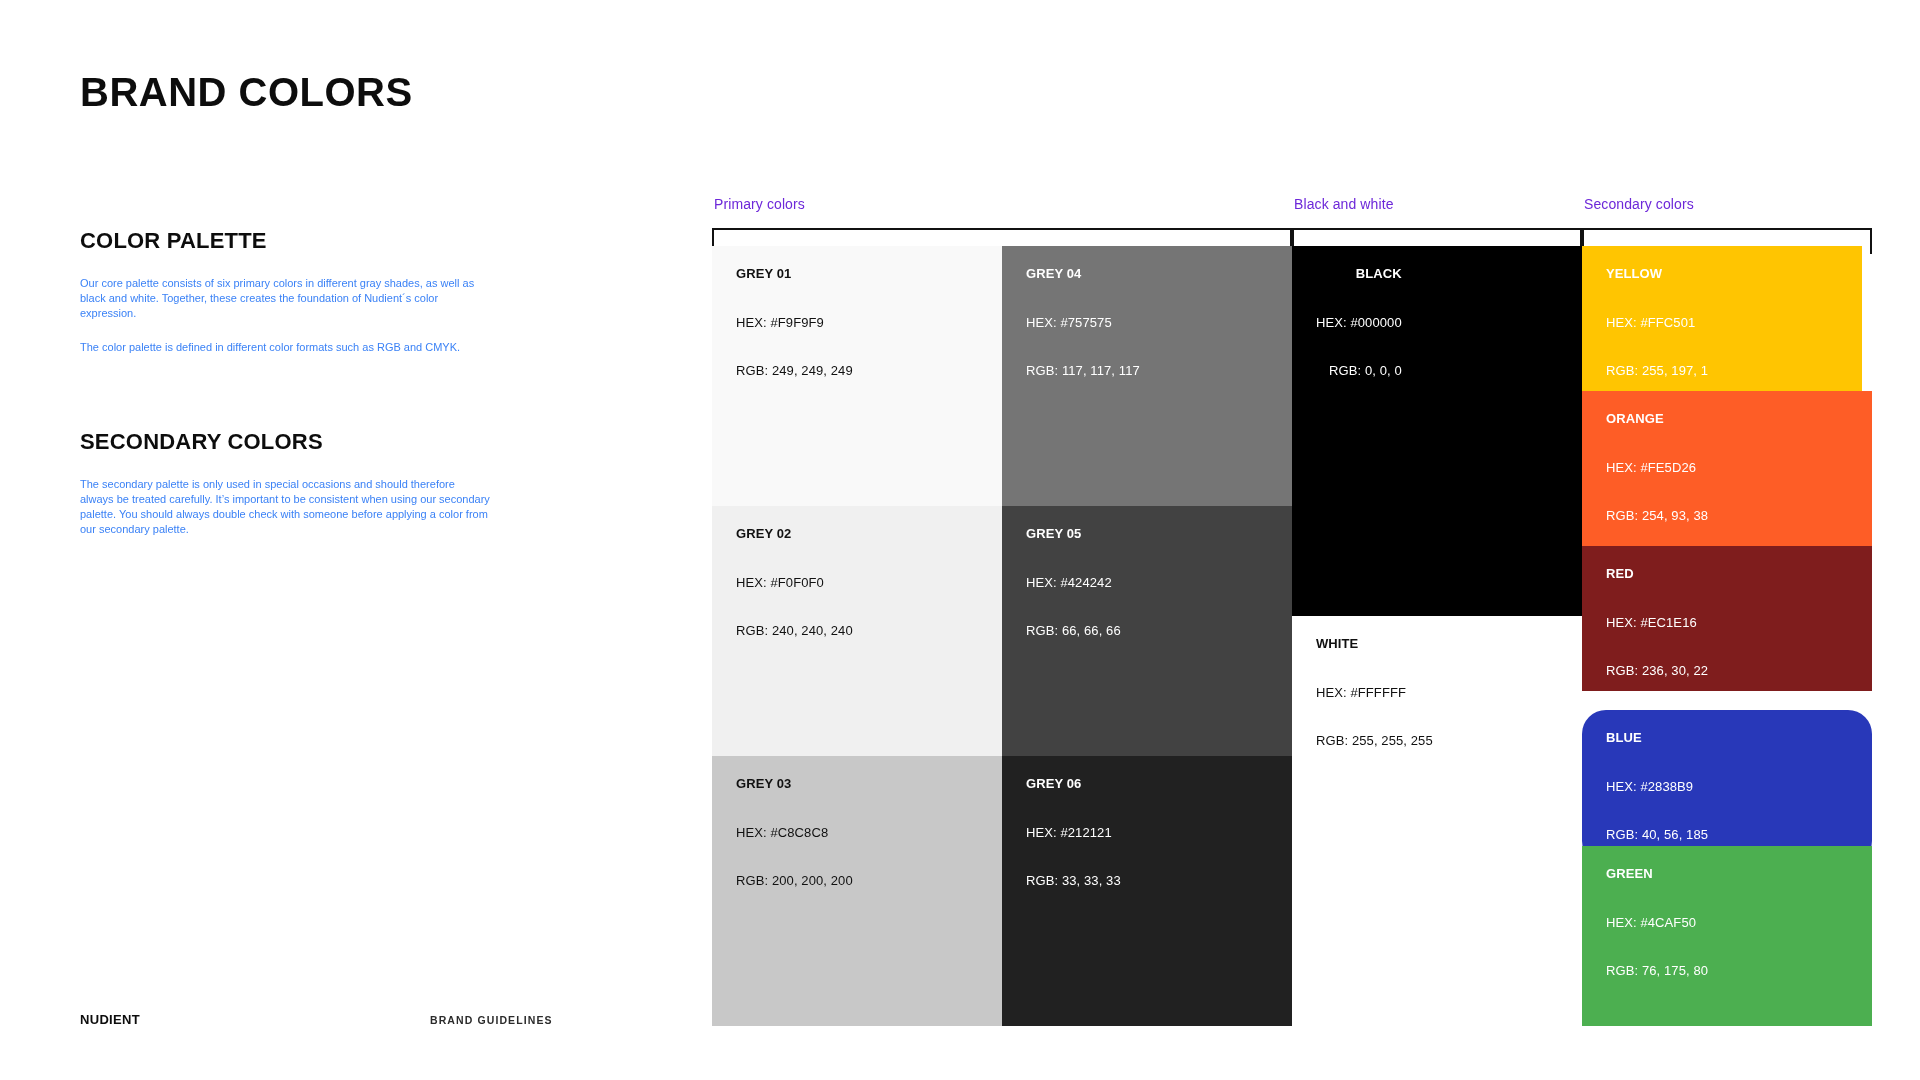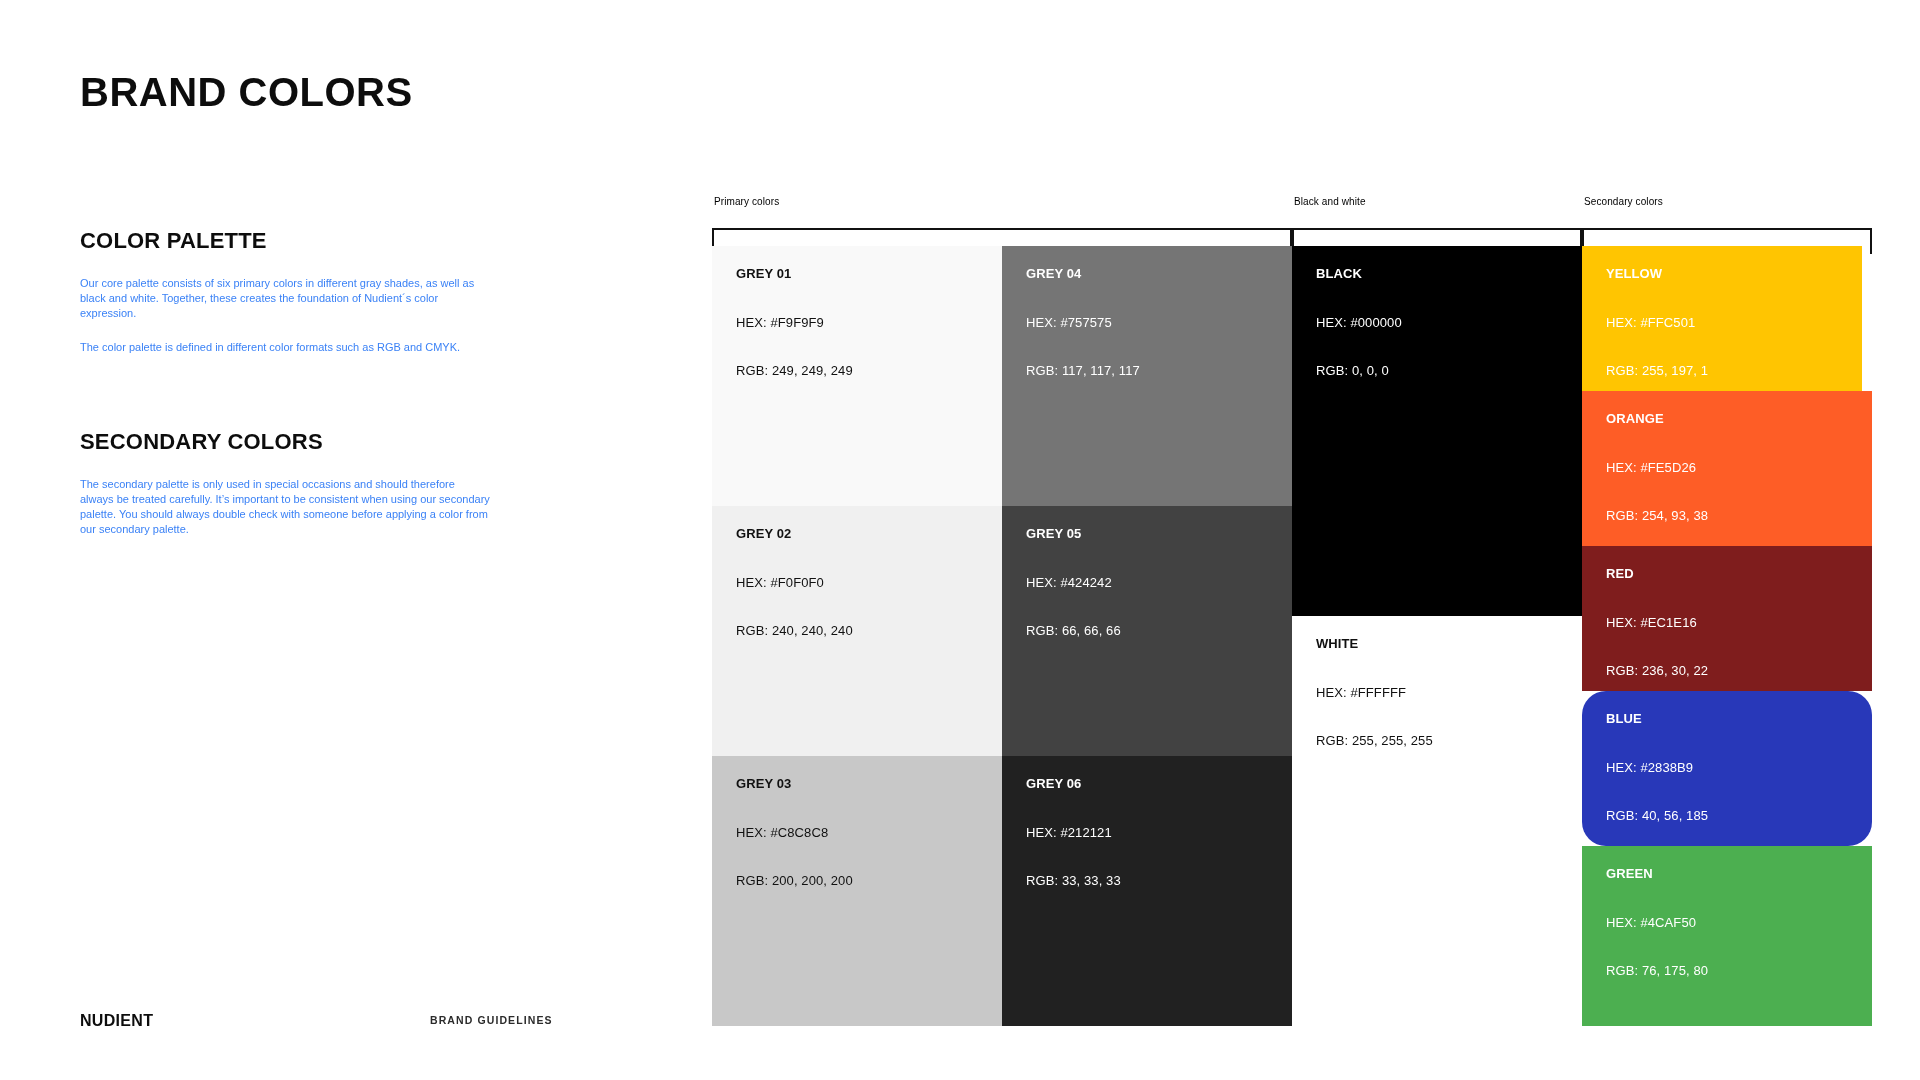--- a/index.html
+++ b/index.html
@@ -26,31 +26,31 @@
   .body-para {
     font-size:11px; line-height:1.38; color:#3b82f6;
     margin-bottom:18px; max-width:410px;
   }
   .section-gap { height:56px; }
 
   
   #footer { position:absolute; left:80px; top:1012px; width:500px; height:20px; }
   #footer-brand {
     position:absolute; left:0; top:0;
-    font-size:16px; font-weight:bold; letter-spacing:0.3px; color:#0d0d0d;
+    font-size:13px; font-weight:bold; letter-spacing:0.3px; color:#0d0d0d;
   }
   #footer-doc {
     position:absolute; left:350px; top:2px;
     font-size:10.5px; font-weight:bold; letter-spacing:1.1px; color:#2b2b2b;
   }
 
   
   .group { position:absolute; }
   .group-label {
-    font-size:10px; color:#000000; letter-spacing:0.1px;
+    font-size:14px; color:#6d28d9; letter-spacing:0.1px;
     position:absolute; top:0; left:2px;
   }
   .bracket {
     position:absolute; top:32px; left:0;
     border:2px solid #111111; border-bottom:none;
     height:26px;
   }
   .grid { position:absolute; top:50px; left:0;padding-left:42px; }
 
   .swatch { position:absolute; overflow:hidden; }
@@ -139,21 +139,21 @@
       </div>
     </div>
   </div>
 </div>
 
 <div class="group" style="left:1292px; top:196px; width:290px;">
   <div class="group-label">Black and white</div>
   <div class="bracket" style="width:290px;"></div>
 
   <div class="grid" style="width:290px; height:780px;">
-    <div class="swatch" style="left: 0px; top: 0px; width: 290px; height: 370px; background: rgb(0, 0, 0);">
+    <div class="swatch" style="left: 0px; top: 0px; width: 290px; height: 370px; background: rgb(0, 0, 0); text-align: right;">
       <div class="swatch-text light-text">
         <span class="nm">BLACK</span>
         <span class="ln">HEX: #000000</span>
         <span class="ln">RGB: 0, 0, 0</span>
       </div>
     </div>
     <div class="swatch" style="left: 0px; top: 370px; width: 290px; height: 410px; background: rgb(255, 255, 255);">
       <div class="swatch-text dark-text">
         <span class="nm">WHITE</span>
         <span class="ln">HEX: #FFFFFF</span>
@@ -182,21 +182,21 @@
         <span class="ln">RGB: 254, 93, 38</span>
       </div>
     </div>
     <div class="swatch" style="left: 0px; top: 300px; width: 290px; height: 145px; background: #7f1d1d;">
       <div class="swatch-text light-text">
         <span class="nm">RED</span>
         <span class="ln">HEX: #EC1E16</span>
         <span class="ln">RGB: 236, 30, 22</span>
       </div>
     </div>
-    <div class="swatch" style="left: 0px; top: 445px; width: 290px; height: 155px; background: rgb(40, 56, 185); border-radius: 24px;">
+    <div class="swatch" style="left: 0px; top: 464px; width: 290px; height: 155px; background: rgb(40, 56, 185); border-radius: 24px;">
       <div class="swatch-text light-text">
         <span class="nm">BLUE</span>
         <span class="ln">HEX: #2838B9</span>
         <span class="ln">RGB: 40, 56, 185</span>
       </div>
     </div>
     <div class="swatch" style="left: 0px; top: 600px; width: 290px; height: 180px; background: rgb(76, 175, 80);">
       <div class="swatch-text light-text">
         <span class="nm">GREEN</span>
         <span class="ln">HEX: #4CAF50</span>

